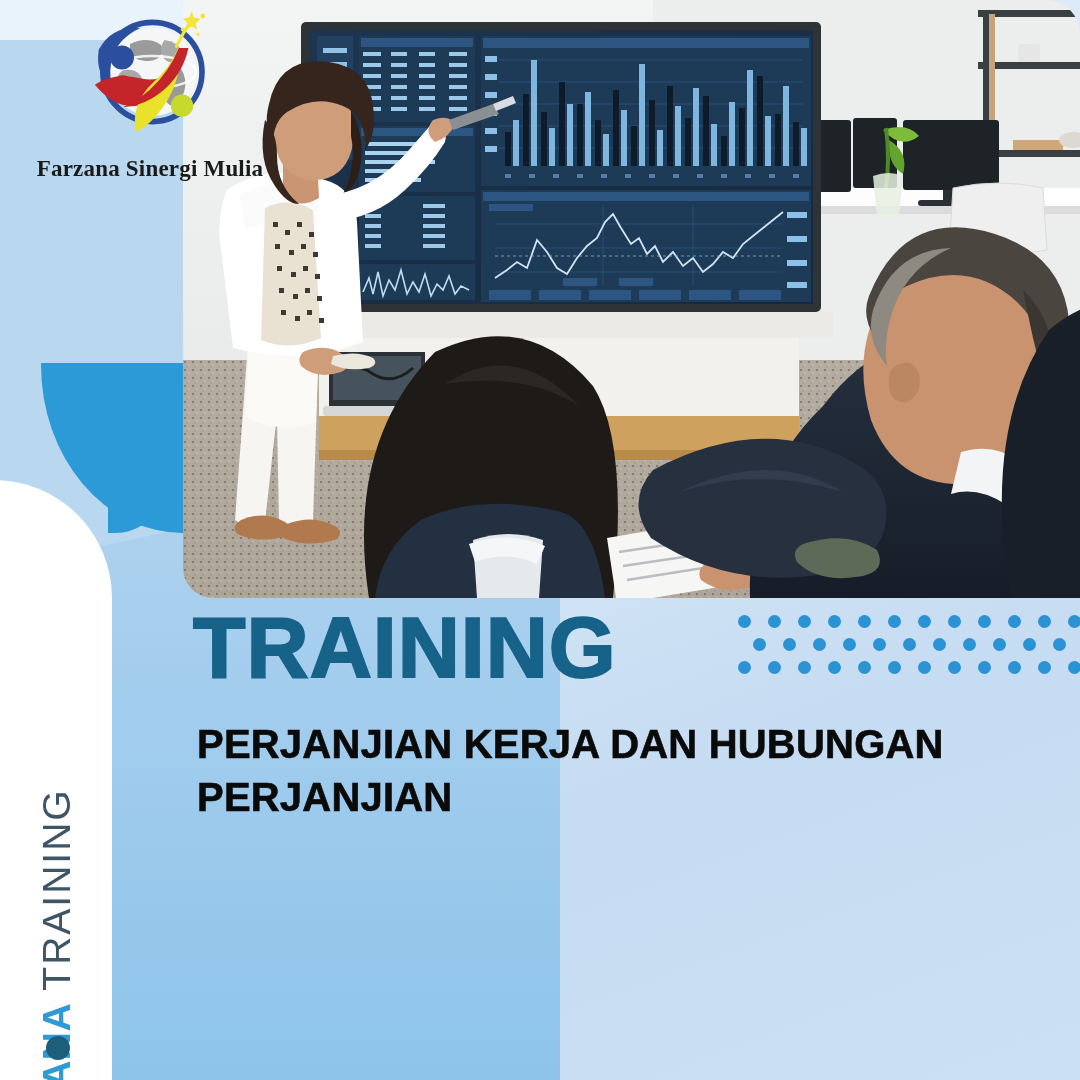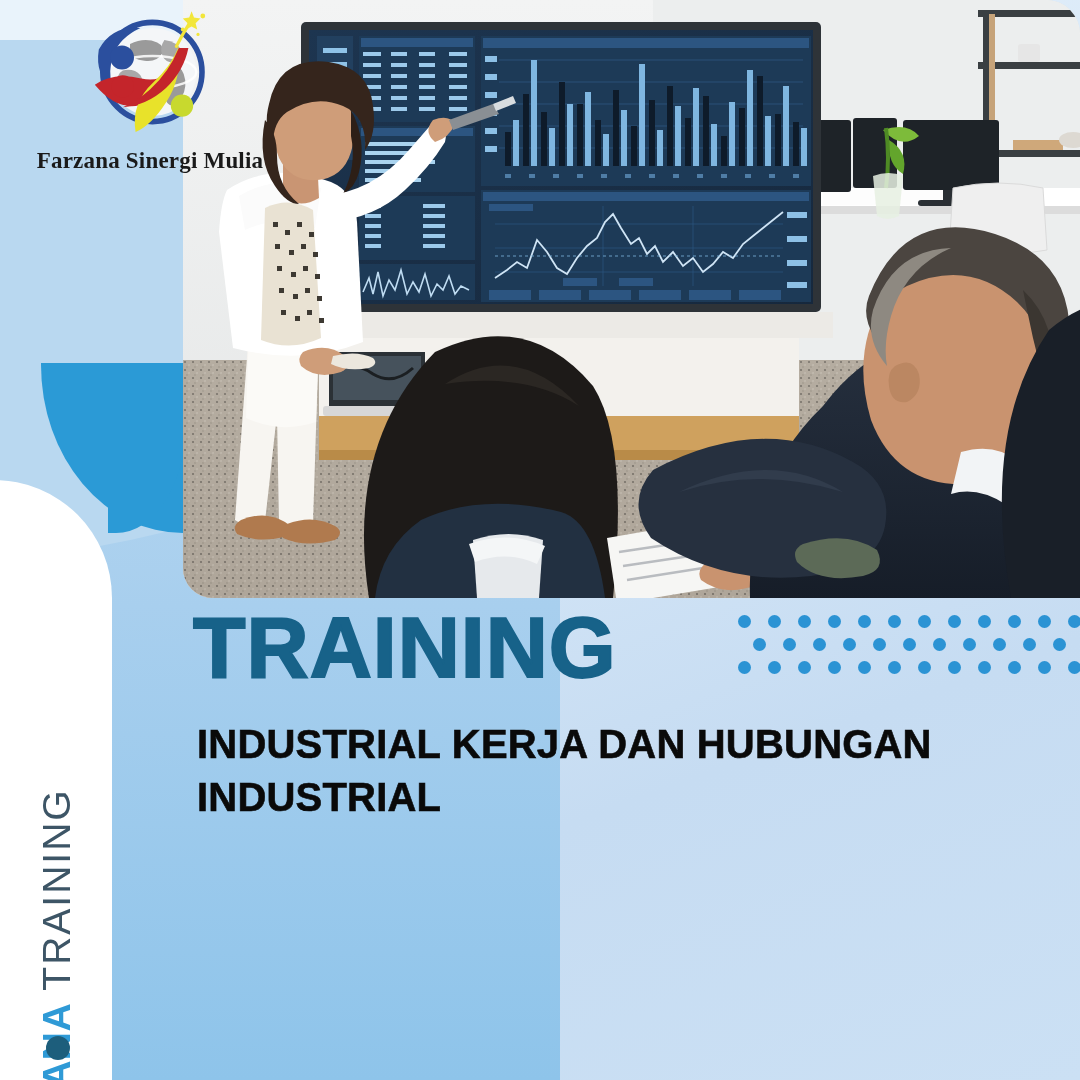--- a/index.html
+++ b/index.html
@@ -80,21 +80,21 @@
     width: 300px;
     z-index: 9;
     text-align: center;
   }
   .logo-mark {
     width: 160px; height: 140px;
     margin: 0 auto;
     display: block;
   }
   .logo-wordmark {
-    margin-top: 0;
+    margin-top: 8px;
     font-family: "Liberation Serif", serif;
     font-weight: bold;
     font-size: 23px;
     letter-spacing: 0.2px;
     color: #1a1a1a;
     white-space: nowrap;
   }
 
   
   .photo {
@@ -619,21 +619,21 @@
       <span class="dot"></span>
       <span class="dot"></span>
       <span class="dot"></span>
       <span class="dot"></span>
       <span class="dot"></span>
       <span class="dot"></span>
     </div>
   </div>
 
   <div class="title-main">TRAINING</div>
-  <div class="title-sub">INDUSTRIAL KERJA DAN HUBUNGAN INDUSTRIAL</div>
+  <div class="title-sub">PERJANJIAN KERJA DAN HUBUNGAN PERJANJIAN</div>
 
   <div class="side-label">
     <div class="side-label-inner">
       <span class="side-strong">FARZANA</span><span class="side-light"> TRAINING</span>
     </div>
   </div>
   <div class="side-dot"></div>
 
 </div>
 

